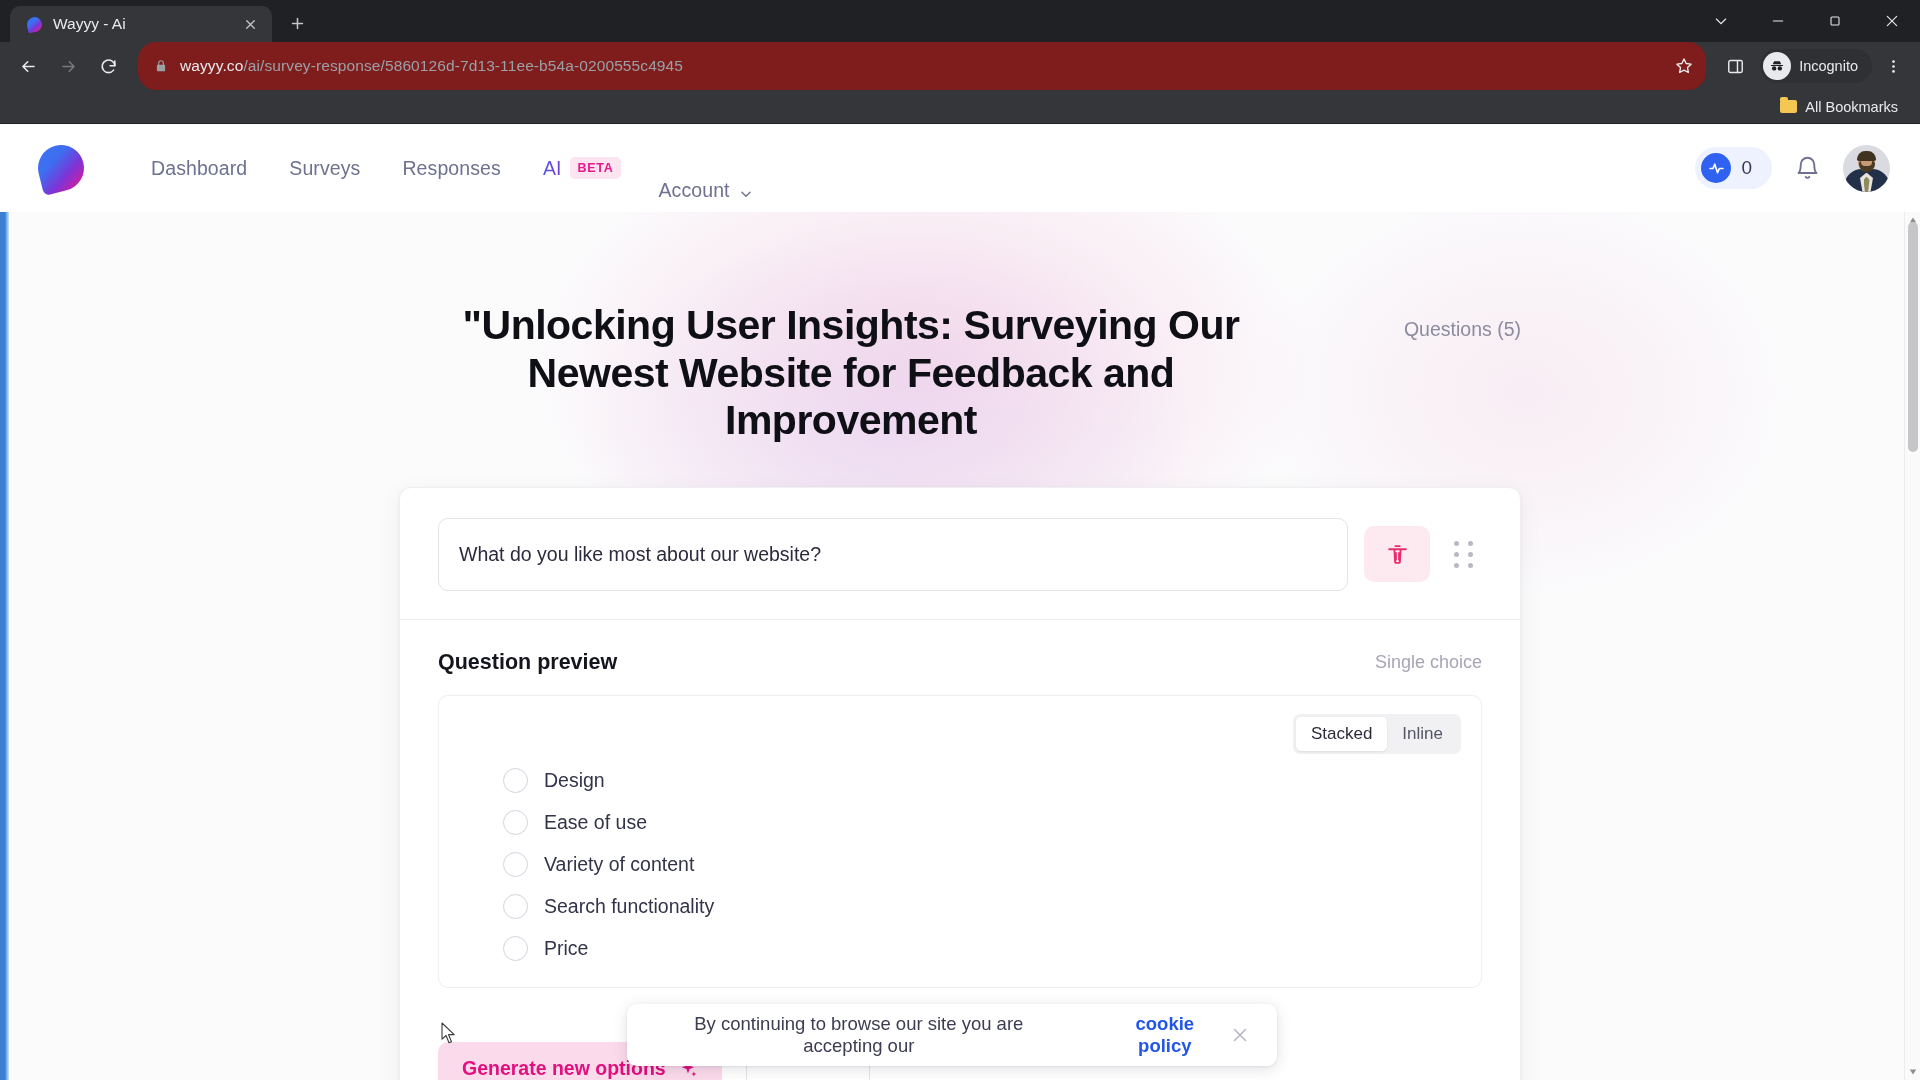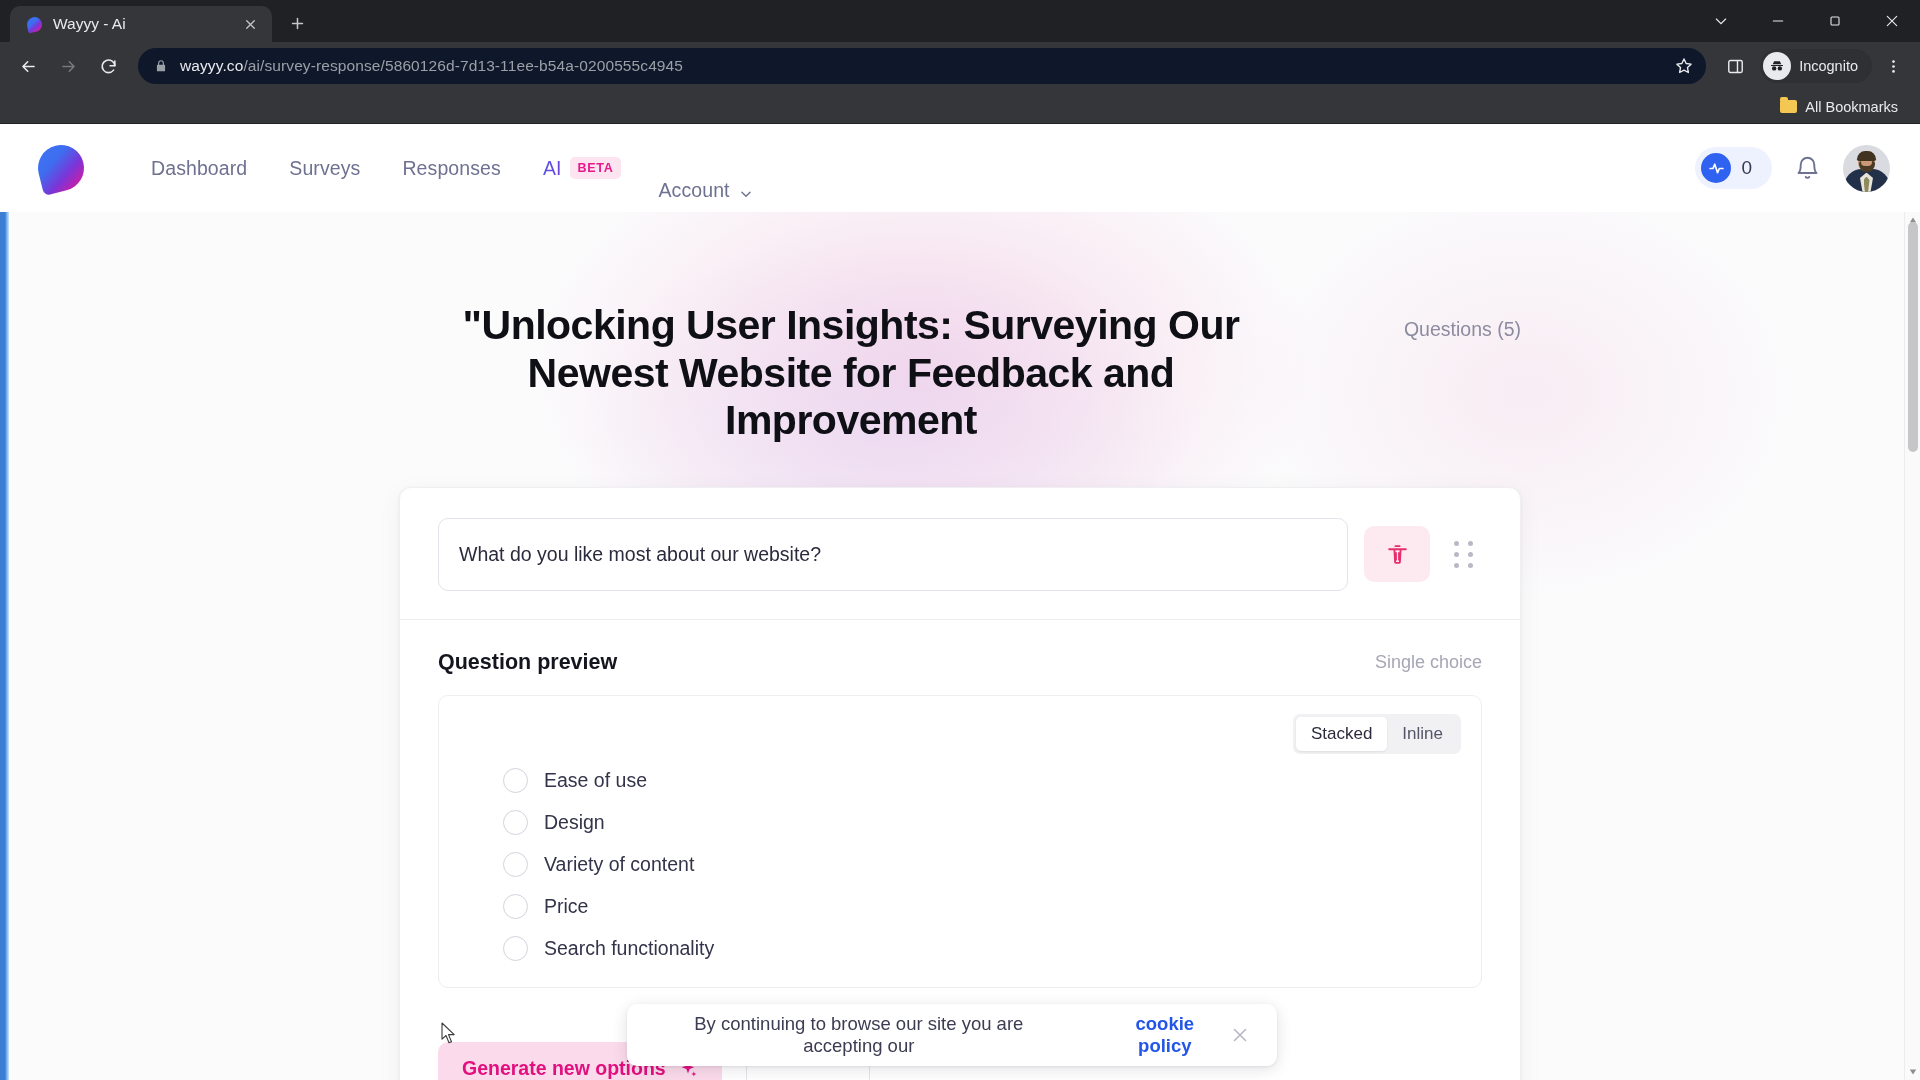--- a/index.html
+++ b/index.html
@@ -58,21 +58,21 @@
     height: 48px; background: #35363a; display: flex; align-items: center;
     padding: 0 10px; gap: 4px; flex: 0 0 48px;
   }
   .navbtn {
     width: 36px; height: 36px; border-radius: 50%; display: flex;
     align-items: center; justify-content: center; color: #e8eaed; flex: 0 0 36px;
   }
   .navbtn.disabled { color: #77797c; }
   .navbtn svg { width: 19px; height: 19px; }
   .omnibox {
-    flex: 1; height: 36px; background: #0f172a; border-radius: 18px;
+    flex: 1; height: 48px; background: #7f1d1d; border-radius: 18px;
     display: flex; align-items: center; padding: 0 12px 0 16px; margin: 0 8px;
     gap: 12px; min-width: 0;
   }
   .lock { width: 14px; height: 14px; flex: 0 0 14px; color: #9aa0a6; }
   .lock svg { width: 14px; height: 14px; display: block; }
   .urltext {
     flex: 1; font-size: 15.5px; color: #9aa0a6; white-space: nowrap;
     overflow: hidden; text-overflow: ellipsis; letter-spacing: .1px;
   }
   .urltext b { color: #e8eaed; font-weight: 400; }
@@ -525,37 +525,37 @@
 
               <div class="preview-box">
                 <div class="seg">
                   <span class="seg-btn active">Stacked</span>
                   <span class="seg-btn">Inline</span>
                 </div>
 
                 <div class="options">
                   <div class="opt">
                     <span class="opt-radio"></span>
-                    <span class="opt-label">Ease of use</span>
+                    <span class="opt-label">Design</span>
                   </div>
                   <div class="opt">
                     <span class="opt-radio"></span>
-                    <span class="opt-label">Design</span>
+                    <span class="opt-label">Ease of use</span>
                   </div>
                   <div class="opt">
                     <span class="opt-radio"></span>
                     <span class="opt-label">Variety of content</span>
                   </div>
                   <div class="opt">
                     <span class="opt-radio"></span>
-                    <span class="opt-label">Price</span>
+                    <span class="opt-label">Search functionality</span>
                   </div>
                   <div class="opt">
                     <span class="opt-radio"></span>
-                    <span class="opt-label">Search functionality</span>
+                    <span class="opt-label">Price</span>
                   </div>
                 </div>
               </div>
             </div>
 
             <div class="card-actions">
               <div class="btn-gen">
                 <span>Generate new options</span>
                 <span class="sparkle">
                   <svg viewBox="0 0 24 24" fill="currentColor">

